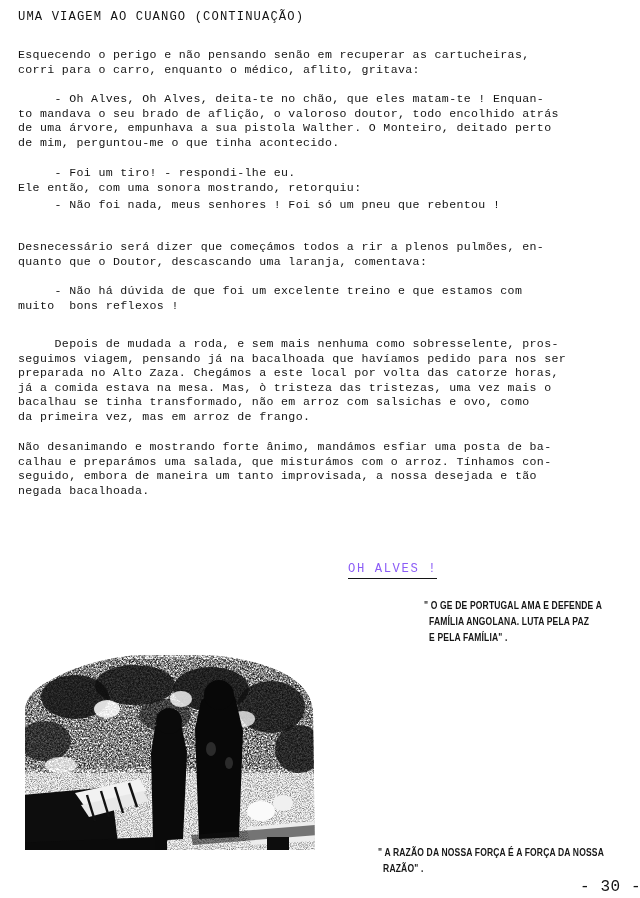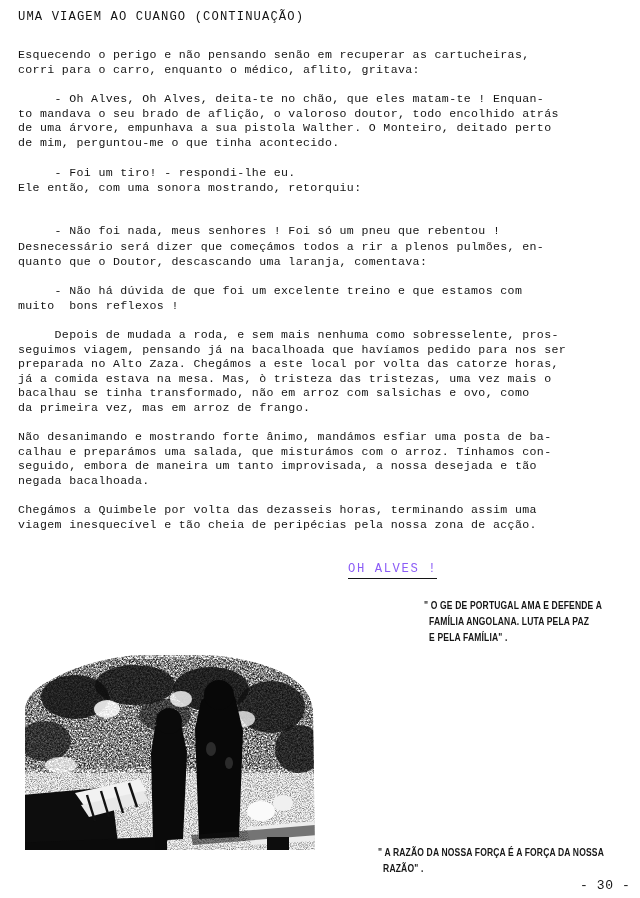--- a/index.html
+++ b/index.html
@@ -32,25 +32,25 @@
   #doc-title {
     left: 18px;
     top: 10px;
     font-size: 12.2px;
     letter-spacing: 1.1px;
   }
 
   #para-1        { left: 18px; top: 48px; }
   #para-2        { left: 18px; top: 92px; }
   #para-3        { left: 18px; top: 166px; }
-  #para-4        { left: 18px; top: 224px; }
+  #para-4        { left: 18px; top: 198px; }
   #para-5        { left: 18px; top: 240px; }
   #para-6        { left: 18px; top: 284px; }
-  #para-7        { left: 18px; top: 328px; }
-  #para-8        { left: 18px; top: 430px; }
+  #para-7        { left: 18px; top: 337px; }
+  #para-8        { left: 18px; top: 440px; }
   #para-9        { left: 18px; top: 503px; }
 
   
   #section-heading {
     position: absolute;
     left: 348px;
     top: 562px;
     font-family: "Liberation Mono", "DejaVu Sans Mono", monospace;
     font-size: 12.2px;
     letter-spacing: 1.6px;
@@ -88,21 +88,21 @@
     white-space: pre;
     color: #141414;
   }
 
   
   #page-number {
     position: absolute;
     left: 580px;
     top: 878px;
     font-family: "Liberation Mono", "DejaVu Sans Mono", monospace;
-    font-size: 13px;
+    font-size: 16px;
     letter-spacing: 0.6px;
     white-space: pre;
     color: #141414;
   }
 
   
   #photo {
     position: absolute;
     left: 15px;
     top: 645px;
@@ -143,22 +143,20 @@
 preparada no Alto Zaza. Chegámos a este local por volta das catorze horas,
 já a comida estava na mesa. Mas, ò tristeza das tristezas, uma vez mais o
 bacalhau se tinha transformado, não em arroz com salsichas e ovo, como
 da primeira vez, mas em arroz de frango.</div>
 
   <div class="tw" id="para-8">Não desanimando e mostrando forte ânimo, mandámos esfiar uma posta de ba-
 calhau e preparámos uma salada, que misturámos com o arroz. Tínhamos con-
 seguido, embora de maneira um tanto improvisada, a nossa desejada e tão
 negada bacalhoada.</div>
 
-  <div class="tw" id="para-9">Chegámos a Quimbele por volta das dezasseis horas, terminando assim uma
-viagem inesquecível e tão cheia de peripécias pela nossa zona de acção.</div>
 
   <div id="section-heading">OH ALVES !</div>
 
   <div id="photo">
     <svg width="305" height="212" viewBox="0 0 305 212">
       <defs>
 
         <filter id="speckle" x="0" y="0" width="100%" height="100%">
           <feTurbulence type="fractalNoise" baseFrequency="0.55" numOctaves="4" seed="7" result="n"></feTurbulence>
           <feColorMatrix in="n" type="matrix" values="0 0 0 0 0  0 0 0 0 0  0 0 0 0 0  1.9 0 0 0 -0.62"></feColorMatrix>

